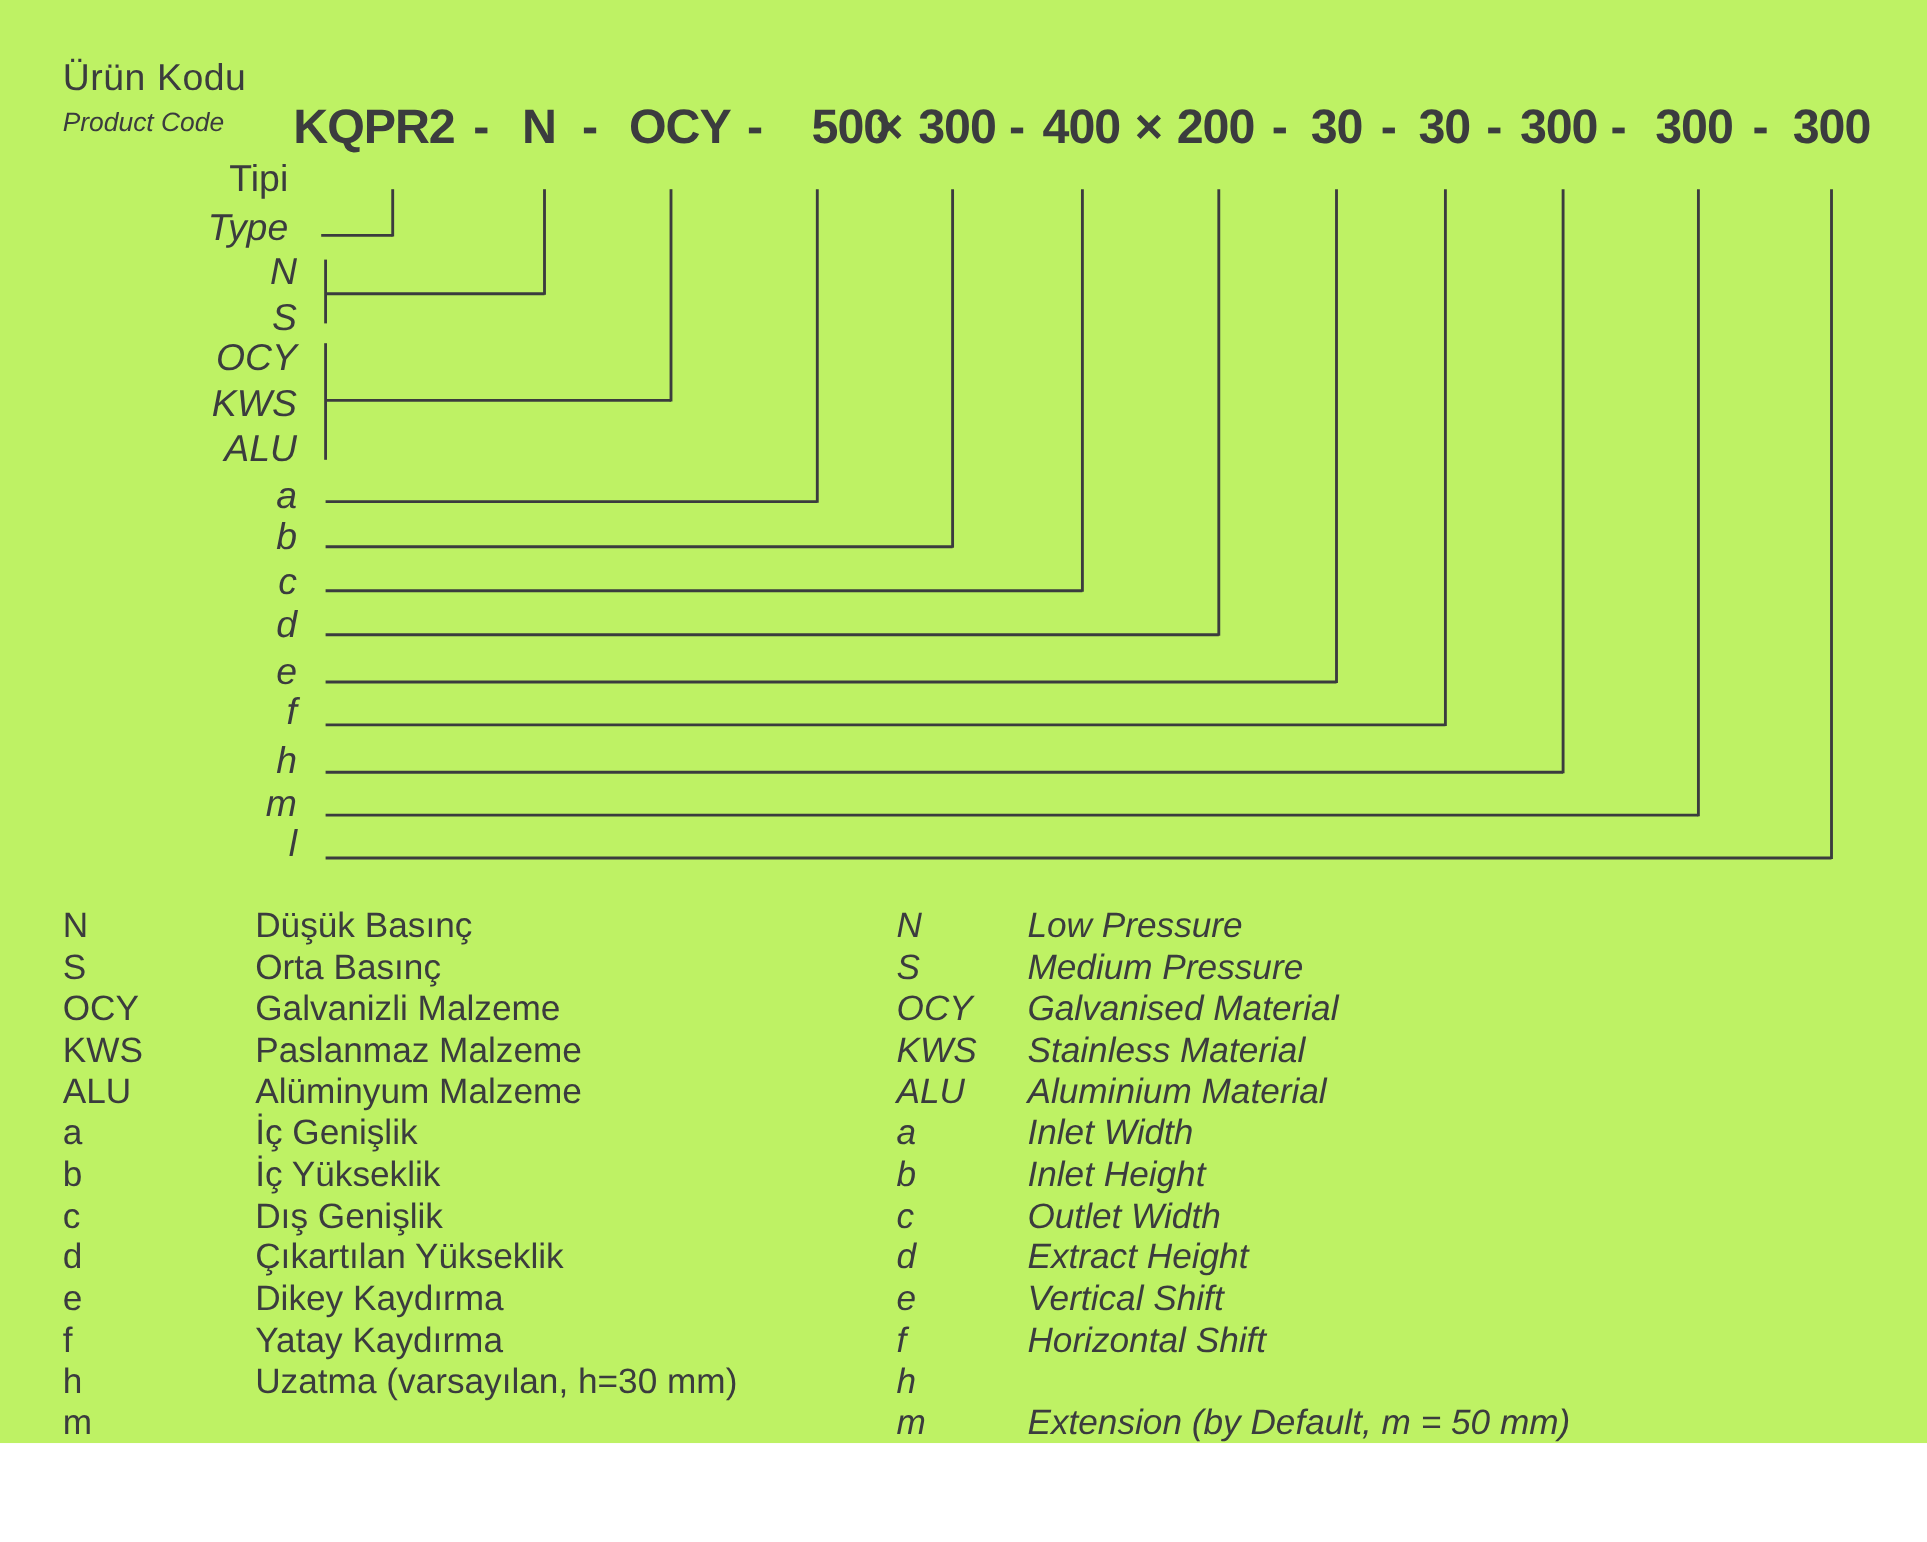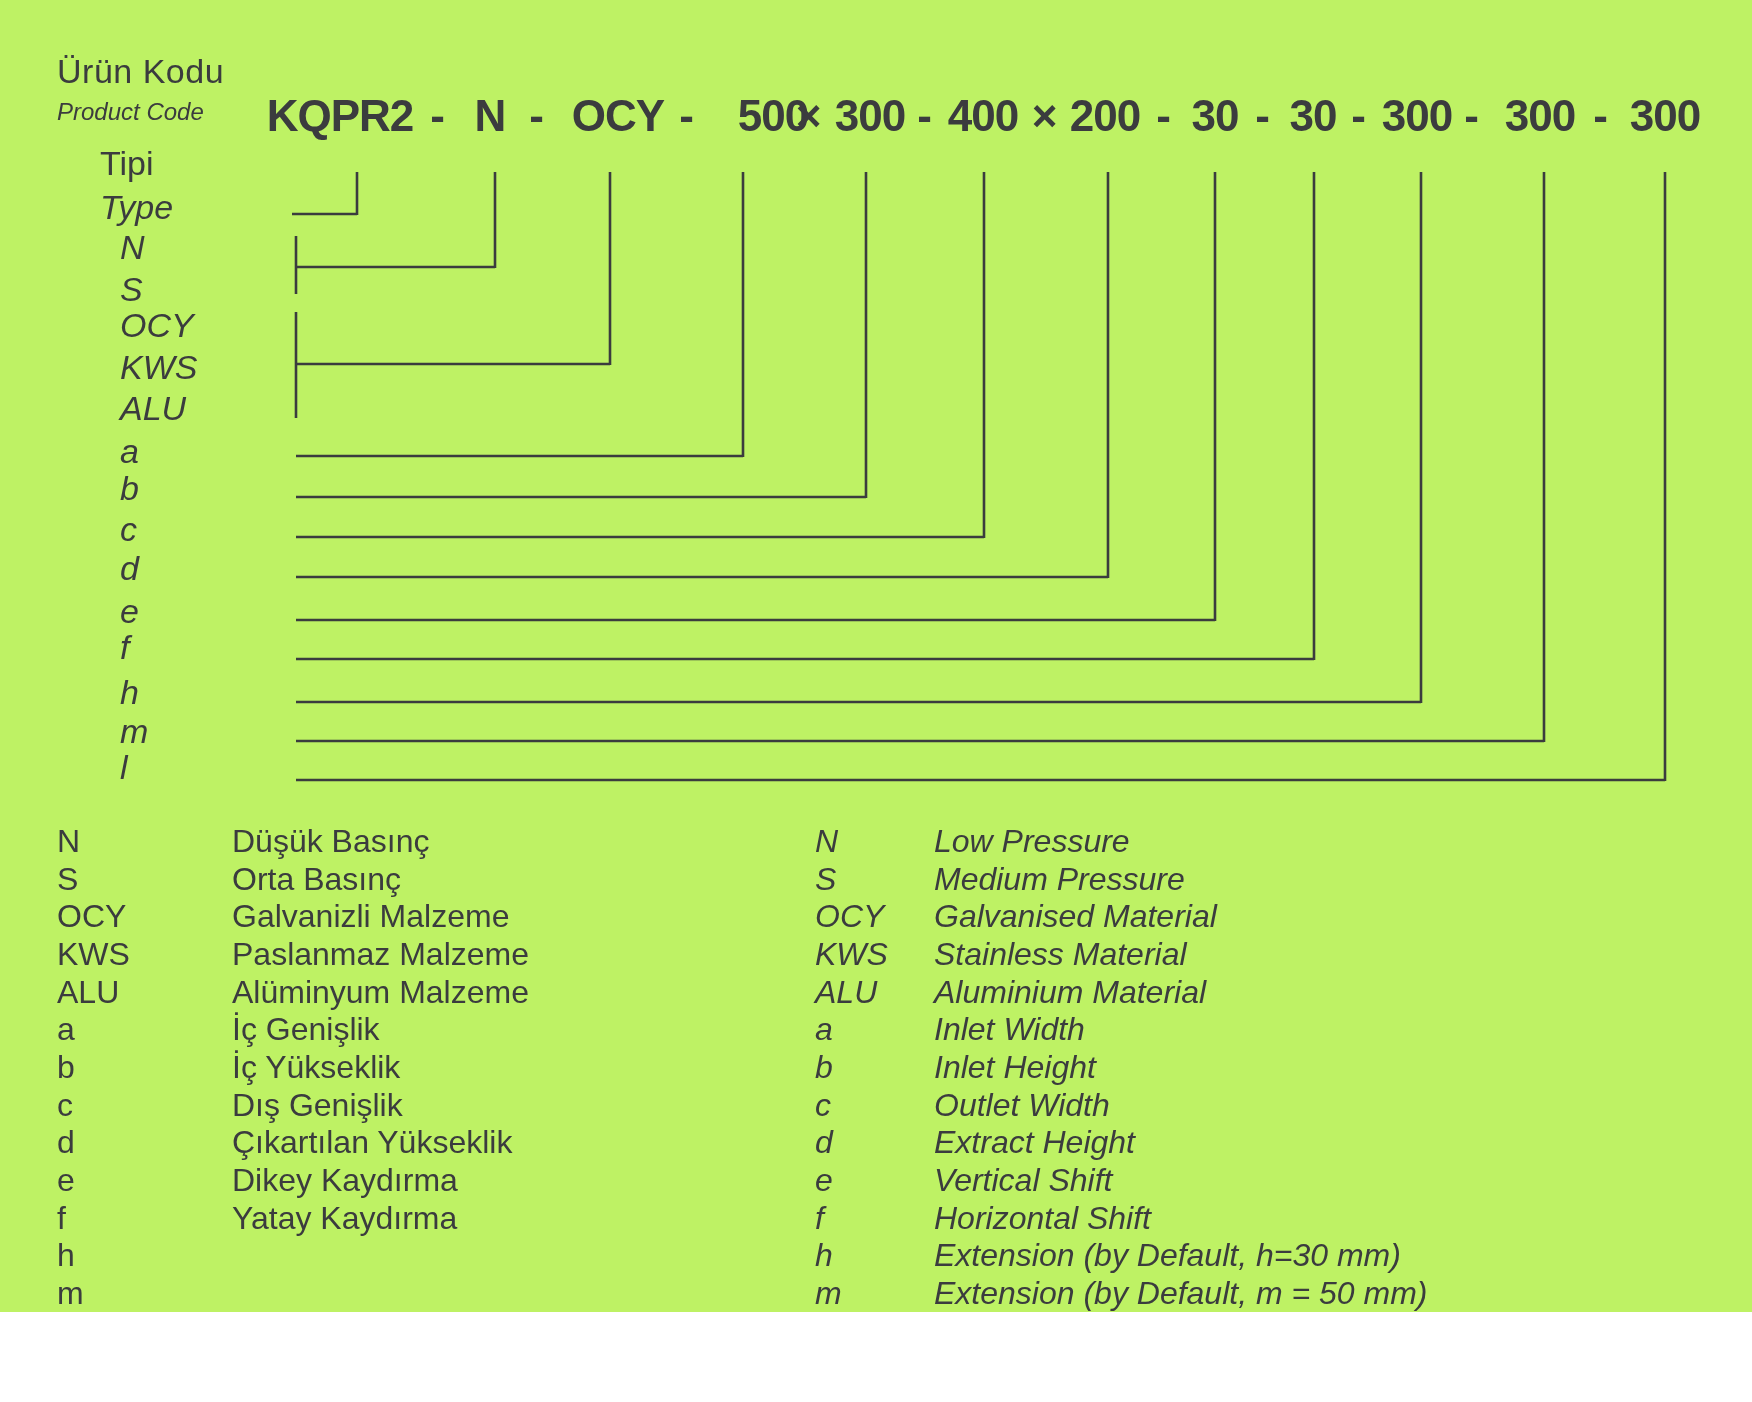--- a/index.html
+++ b/index.html
@@ -20,21 +20,21 @@
     position:absolute;top:94px;
     transform:translateX(-50%);
     font-size:44px;font-weight:bold;letter-spacing:-1px;
     line-height:1;white-space:nowrap;
   }
   
   #lines{position:absolute;left:0;top:0;pointer-events:none;}
   
   .dlab{
     position:absolute;left:120px;width:150px;
-    text-align:left;font-size:34px;font-style:italic;line-height:1;
+    text-align:right;font-size:34px;font-style:italic;line-height:1;
     white-space:nowrap;
   }
   .dlab.upright{font-style:normal;}
   .typeblock{left:100px;width:162px;}
   
   .legend{position:absolute;}
   .lrow{display:flex;height:37.7px;align-items:center;line-height:1;}
   .lkey{flex:0 0 auto;font-size:32px;}
   .ldesc{font-size:32px;white-space:nowrap;margin-left:27px;}
   .legend-tr{left:57px;top:822px;}
@@ -174,20 +174,21 @@
     <div class="lrow">
         <span class="lkey">e</span>
         <span class="ldesc">Dikey Kaydırma</span>
       </div>
     <div class="lrow">
         <span class="lkey">f</span>
         <span class="ldesc">Yatay Kaydırma</span>
       </div>
     <div class="lrow">
         <span class="lkey">h</span>
+        <span class="ldesc">Uzatma (varsayılan, h=30 mm)</span>
       </div>
     <div class="lrow">
         <span class="lkey">m</span>
       </div>
     <div class="lrow">
         <span class="lkey">l</span>
         <span class="ldesc">Uzunluk</span>
       </div>
   </div>
 
@@ -231,21 +232,20 @@
     <div class="lrow">
         <span class="lkey">e</span>
         <span class="ldesc">Vertical Shift</span>
       </div>
     <div class="lrow">
         <span class="lkey">f</span>
         <span class="ldesc">Horizontal Shift</span>
       </div>
     <div class="lrow">
         <span class="lkey">h</span>
-        <span class="ldesc">Extension (by Default, h=30 mm)</span>
       </div>
     <div class="lrow">
         <span class="lkey">m</span>
         <span class="ldesc">Extension (by Default, m = 50 mm)</span>
       </div>
     <div class="lrow">
         <span class="lkey">l</span>
         <span class="ldesc">Length</span>
       </div>
   </div>

